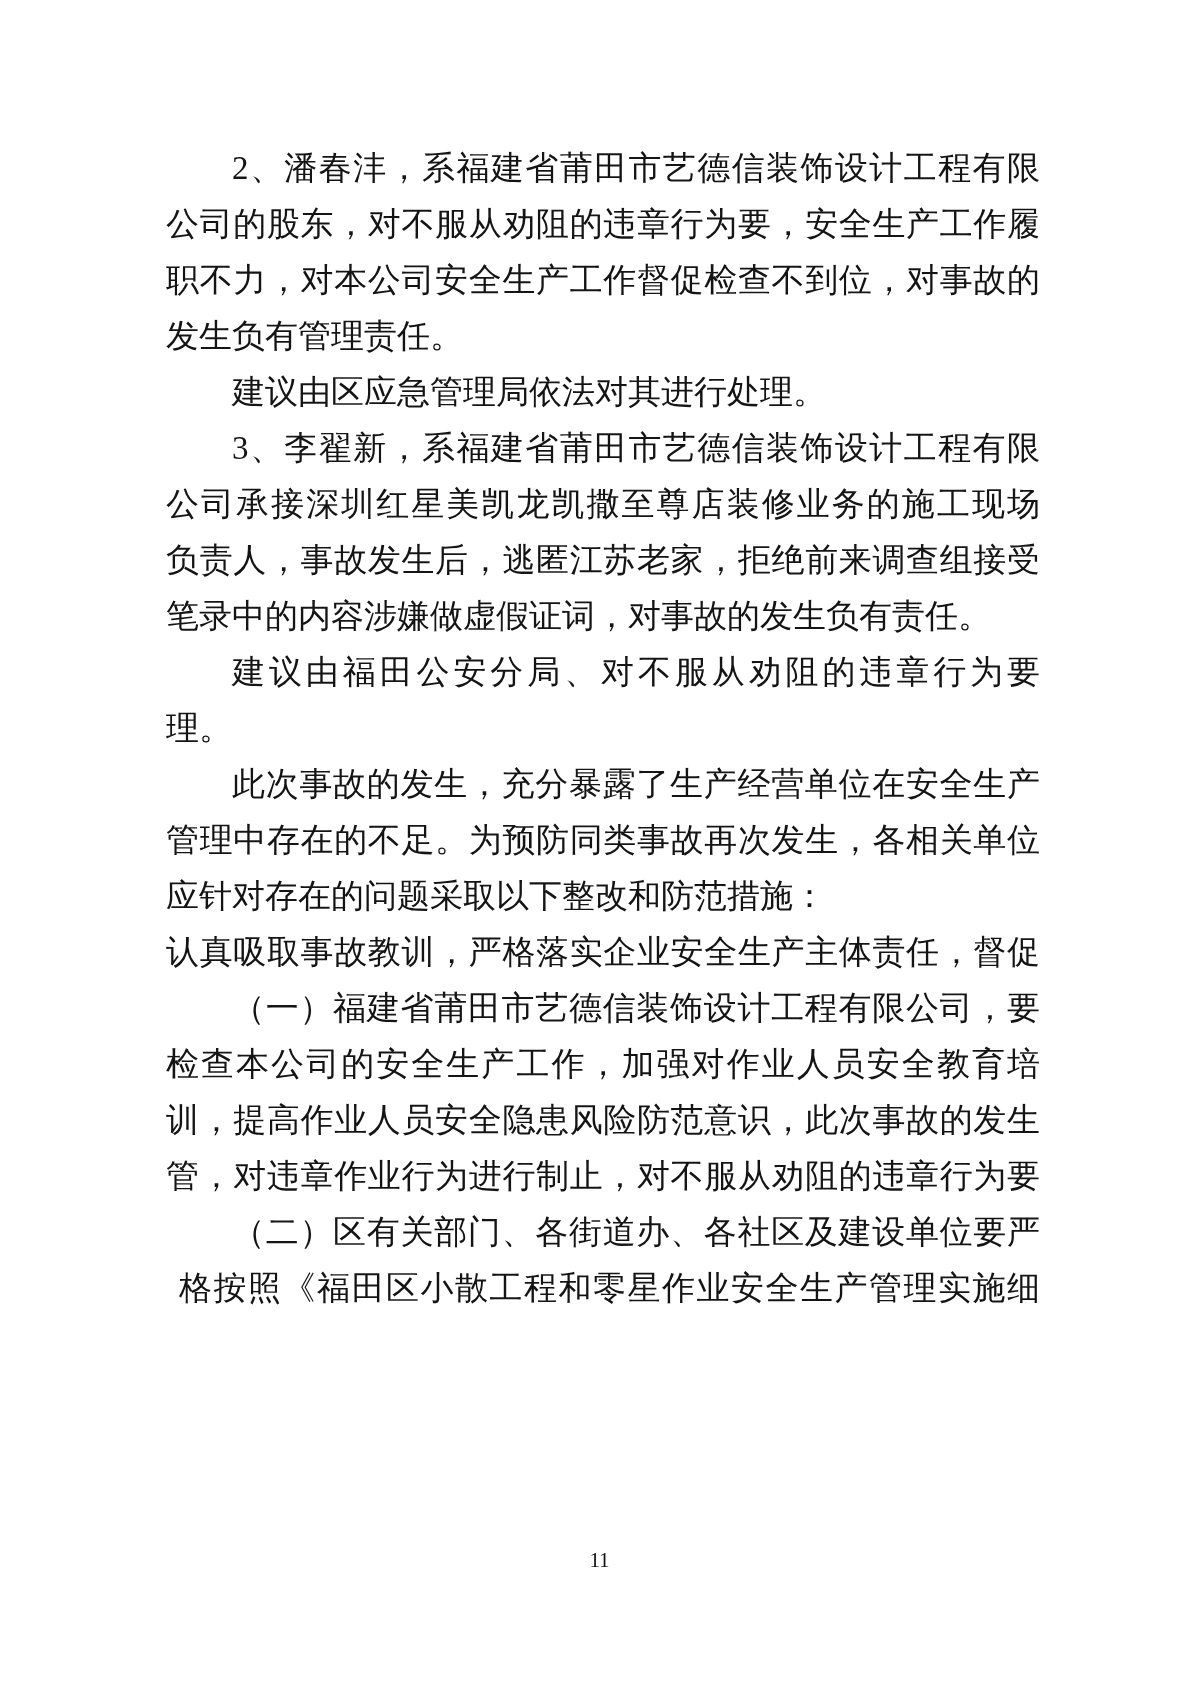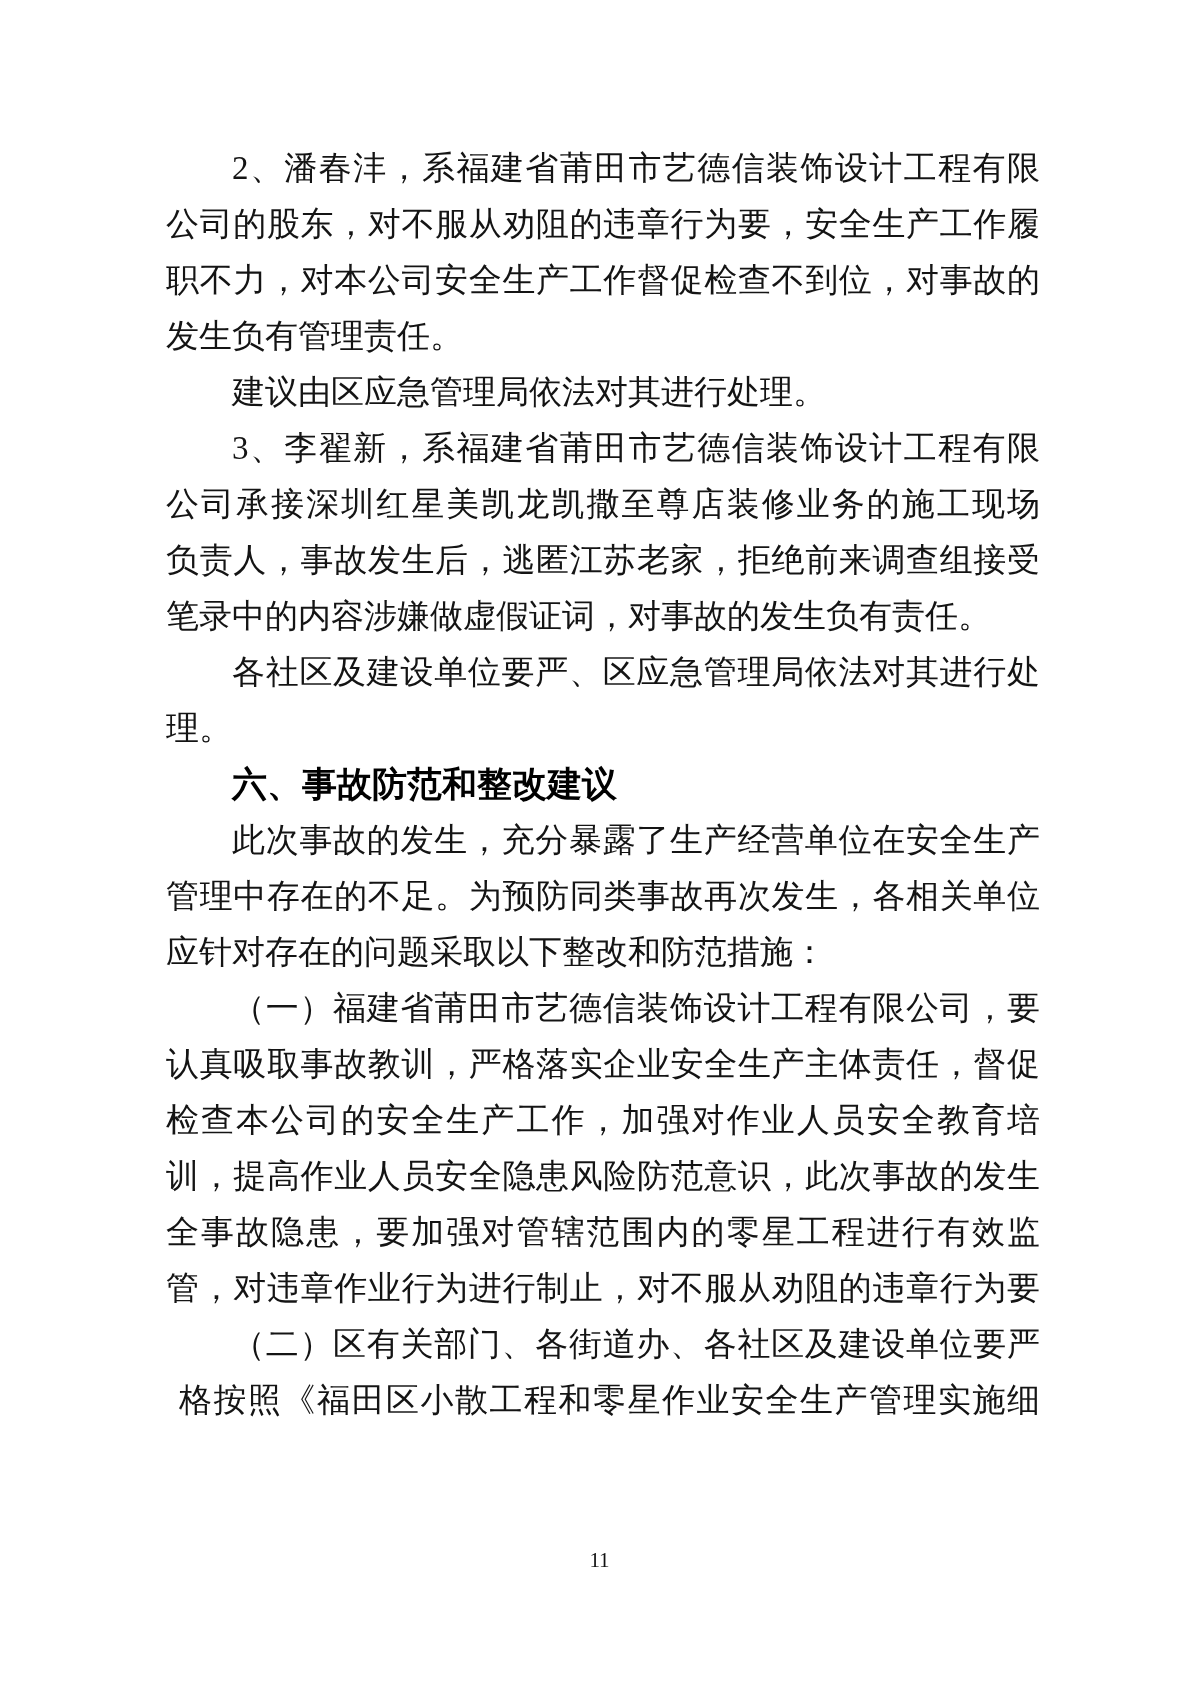--- a/index.html
+++ b/index.html
@@ -55,29 +55,27 @@
 <div id="textblock">
   <div class="ln ind fill">2、潘春沣，系福建省莆田市艺德信装饰设计工程有限</div>
   <div class="ln fill">公司的股东，对不服从劝阻的违章行为要，安全生产工作履</div>
   <div class="ln fill">职不力，对本公司安全生产工作督促检查不到位，对事故的</div>
   <div class="ln">发生负有管理责任。</div>
   <div class="ln ind">建议由区应急管理局依法对其进行处理。</div>
   <div class="ln ind fill">3、李翟新，系福建省莆田市艺德信装饰设计工程有限</div>
   <div class="ln fill">公司承接深圳红星美凯龙凯撒至尊店装修业务的施工现场</div>
   <div class="ln fill">负责人，事故发生后，逃匿江苏老家，拒绝前来调查组接受</div>
   <div class="ln">笔录中的内容涉嫌做虚假证词，对事故的发生负有责任。</div>
-  <div class="ln ind fill">各社区及建设单位要严、区应急管理局依法对其进行处</div>
+  <div class="ln ind fill">建议由福田公安分局、对不服从劝阻的违章行为要</div>
   <div class="ln">理。</div>
-  <div class="ln ind hd">六、事故防范和整改建议</div>
   <div class="ln ind fill">此次事故的发生，充分暴露了生产经营单位在安全生产</div>
   <div class="ln fill">管理中存在的不足。为预防同类事故再次发生，各相关单位</div>
   <div class="ln">应针对存在的问题采取以下整改和防范措施：</div>
+  <div class="ln fill">认真吸取事故教训，严格落实企业安全生产主体责任，督促</div>
   <div class="ln ind fill">（一）福建省莆田市艺德信装饰设计工程有限公司，要</div>
-  <div class="ln fill">认真吸取事故教训，严格落实企业安全生产主体责任，督促</div>
   <div class="ln fill">检查本公司的安全生产工作，加强对作业人员安全教育培</div>
   <div class="ln fill">训，提高作业人员安全隐患风险防范意识，此次事故的发生</div>
-  <div class="ln fill">全事故隐患，要加强对管辖范围内的零星工程进行有效监</div>
   <div class="ln fill">管，对违章作业行为进行制止，对不服从劝阻的违章行为要</div>
   <div class="ln ind fill">（二）区有关部门、各街道办、各社区及建设单位要严</div>
   <div class="ln fill ind-s">格按照《福田区小散工程和零星作业安全生产管理实施细</div>
 </div>
 
 <div id="pagenum">11</div>
 
 </body></html>

